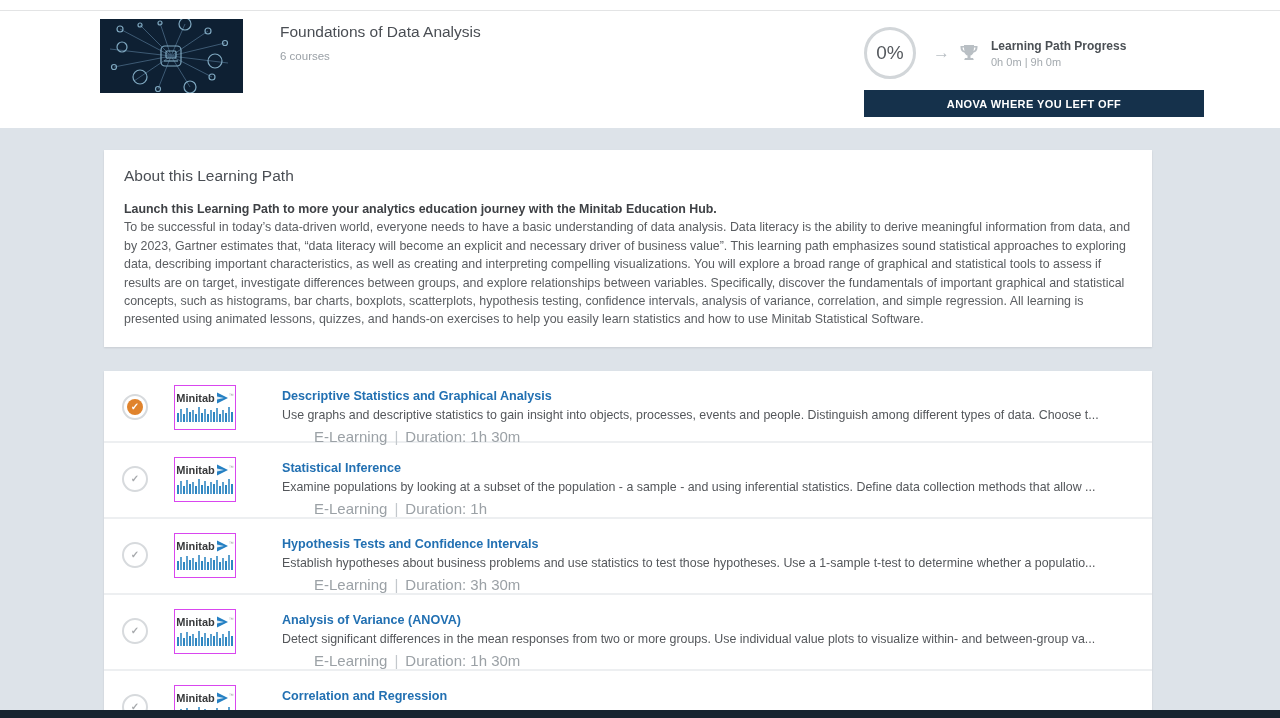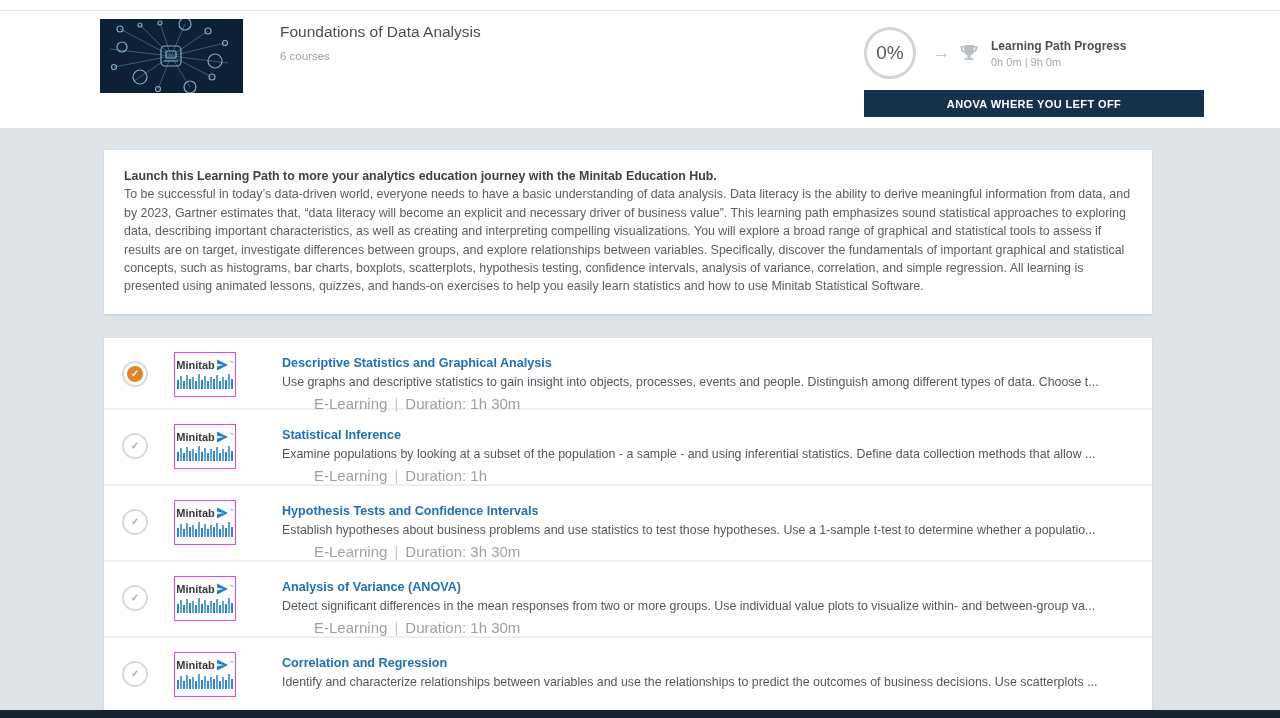--- a/index.html
+++ b/index.html
@@ -183,20 +183,21 @@
         <div class="progress-time">0h 0m | 9h 0m</div>
       </div>
     </div>
     <button class="resume-btn">ANOVA WHERE YOU LEFT OFF</button>
   </div>
 </header>
 
 <div class="content">
 
   <section class="card about-card">
+    <h2 class="about-heading">About this Learning Path</h2>
     <div class="about-lead">Launch this Learning Path to more your analytics education journey with the Minitab Education Hub.</div>
     <div class="about-body">To be successful in today’s data-driven world, everyone needs to have a basic understanding of data analysis. Data literacy is the ability to derive meaningful information from data, and by 2023, Gartner estimates that, “data literacy will become an explicit and necessary driver of business value”. This learning path emphasizes sound statistical approaches to exploring data, describing important characteristics, as well as creating and interpreting compelling visualizations. You will explore a broad range of graphical and statistical tools to assess if results are on target, investigate differences between groups, and explore relationships between variables. Specifically, discover the fundamentals of important graphical and statistical concepts, such as histograms, bar charts, boxplots, scatterplots, hypothesis testing, confidence intervals, analysis of variance, correlation, and simple regression. All learning is presented using animated lessons, quizzes, and hands-on exercises to help you easily learn statistics and how to use Minitab Statistical Software.</div>
   </section>
 
   <section class="card course-card">
 
     <div class="course-row">
       <div class="status-ring">
         <span class="status-dot st-in-progress">✓</span>
       </div>

